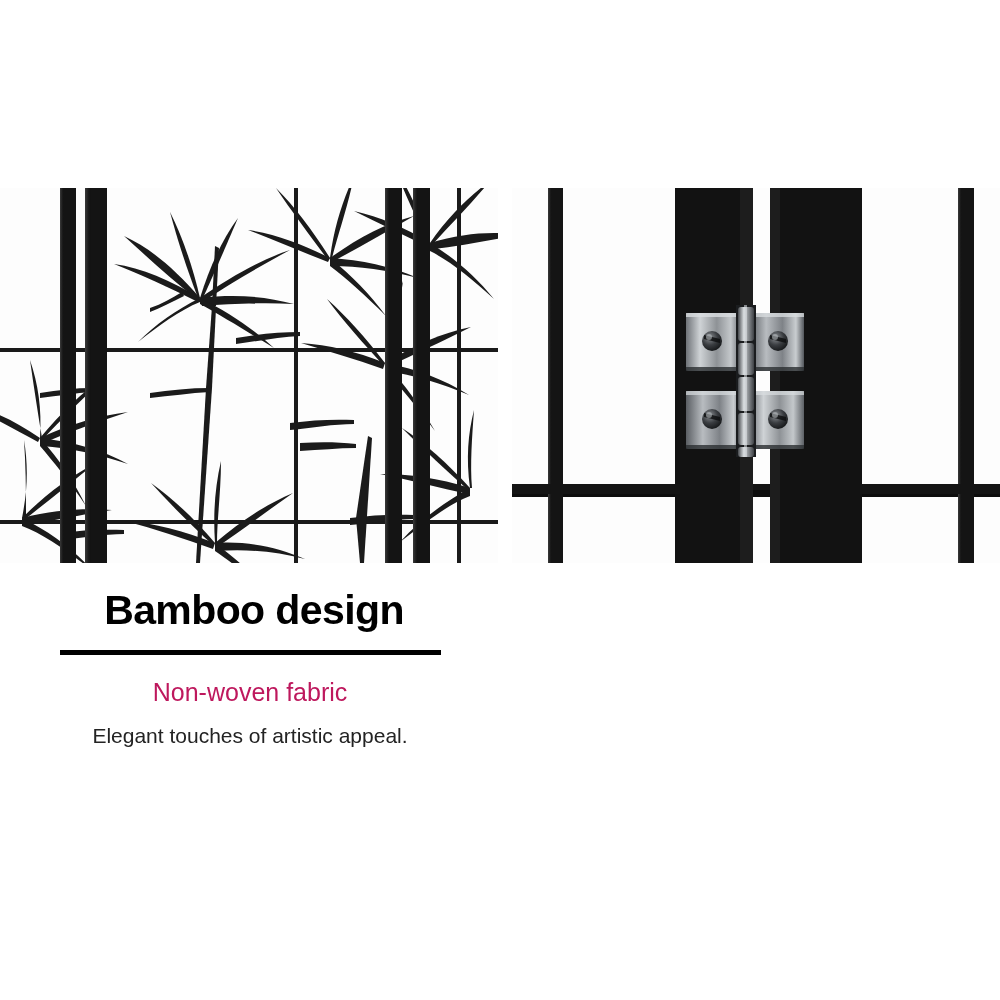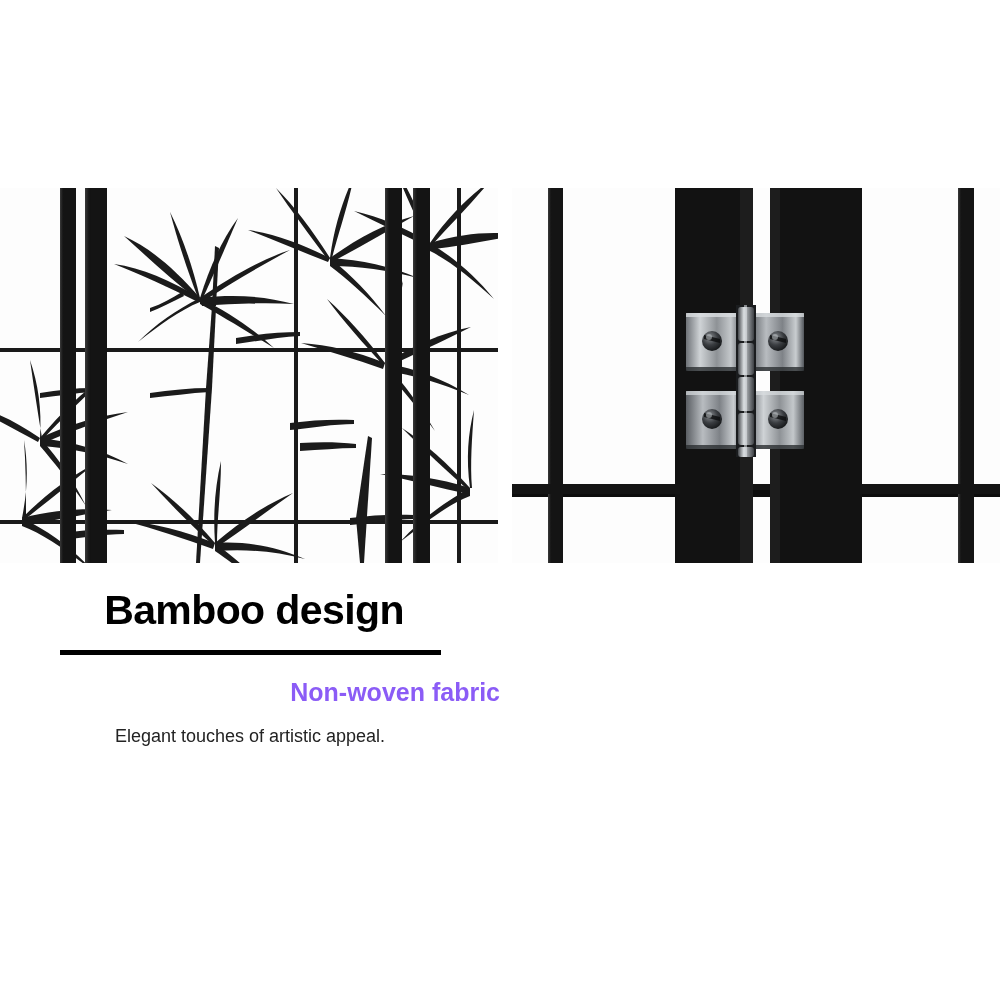--- a/index.html
+++ b/index.html
@@ -119,32 +119,31 @@
     padding-left: 8px;
   }
   .cap-rule {
     height: 5px;
     background: #000;
     margin: 15px auto 0 auto;
     width: 381px;
   }
   .cap-sub {
     font-family: "Liberation Sans", sans-serif;
-    font-weight: bold;
+    font-weight: normal;
     font-size: 25px;
     line-height: 32px;
-    color: #8b5cf6;
+    color: #be185d;
     margin: 21px 0 0 0;
     white-space: nowrap;
-    text-align: right;
   }
   .cap-desc {
     font-family: "Liberation Sans", sans-serif;
     font-weight: normal;
-    font-size: 18px;
+    font-size: 21px;
     line-height: 26px;
     color: #232323;
     margin: 15px 0 0 0;
     white-space: nowrap;
   }
 </style>
 </head>
 <body>
 
 <div class="page">

